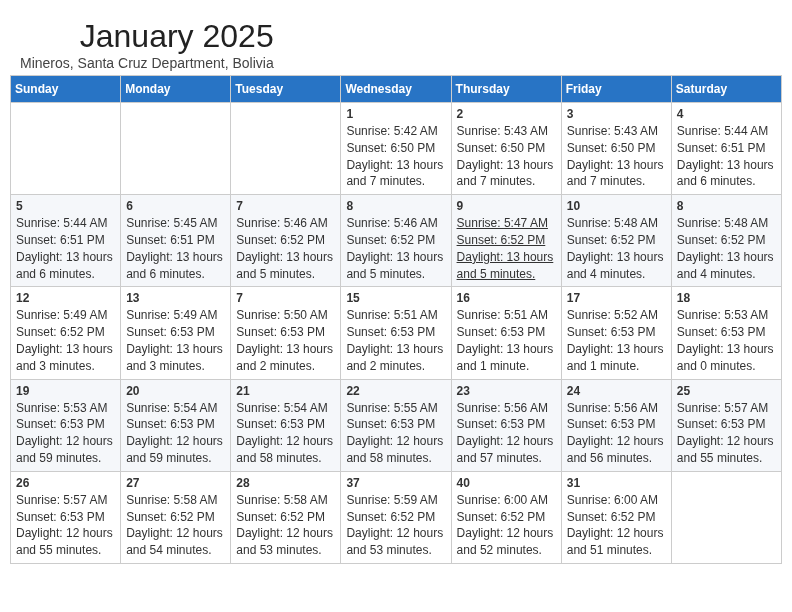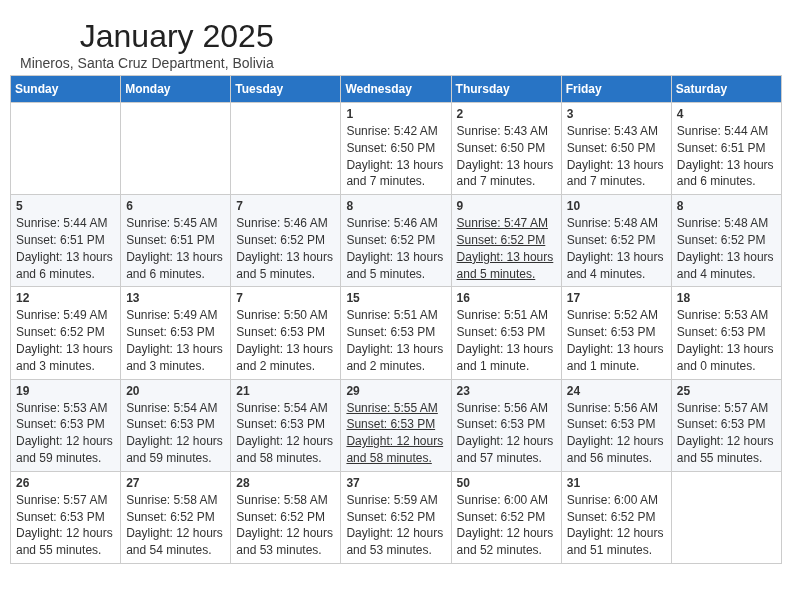--- a/index.html
+++ b/index.html
@@ -269,22 +269,22 @@
 and 59 minutes.</div>
         </td>
         <td>
           <span class="day-number">21</span>
           <div class="day-info" style="white-space: pre-line;">Sunrise: 5:54 AM
 Sunset: 6:53 PM
 Daylight: 12 hours
 and 58 minutes.</div>
         </td>
         <td>
-          <span class="day-number">29</span>
-          <div class="day-info" style="white-space: pre-line; text-decoration: underline;">Sunrise: 5:55 AM
+          <span class="day-number">22</span>
+          <div class="day-info" style="white-space: pre-line;">Sunrise: 5:55 AM
 Sunset: 6:53 PM
 Daylight: 12 hours
 and 58 minutes.</div>
         </td>
         <td>
           <span class="day-number">23</span>
           <div class="day-info" style="white-space: pre-line;">Sunrise: 5:56 AM
 Sunset: 6:53 PM
 Daylight: 12 hours
 and 57 minutes.</div>
@@ -327,21 +327,21 @@
 and 53 minutes.</div>
         </td>
         <td>
           <span class="day-number">37</span>
           <div class="day-info" style="white-space: pre-line;">Sunrise: 5:59 AM
 Sunset: 6:52 PM
 Daylight: 12 hours
 and 53 minutes.</div>
         </td>
         <td>
-          <span class="day-number">50</span>
+          <span class="day-number">40</span>
           <div class="day-info" style="white-space: pre-line;">Sunrise: 6:00 AM
 Sunset: 6:52 PM
 Daylight: 12 hours
 and 52 minutes.</div>
         </td>
         <td>
           <span class="day-number">31</span>
           <div class="day-info" style="white-space: pre-line;">Sunrise: 6:00 AM
 Sunset: 6:52 PM
 Daylight: 12 hours

